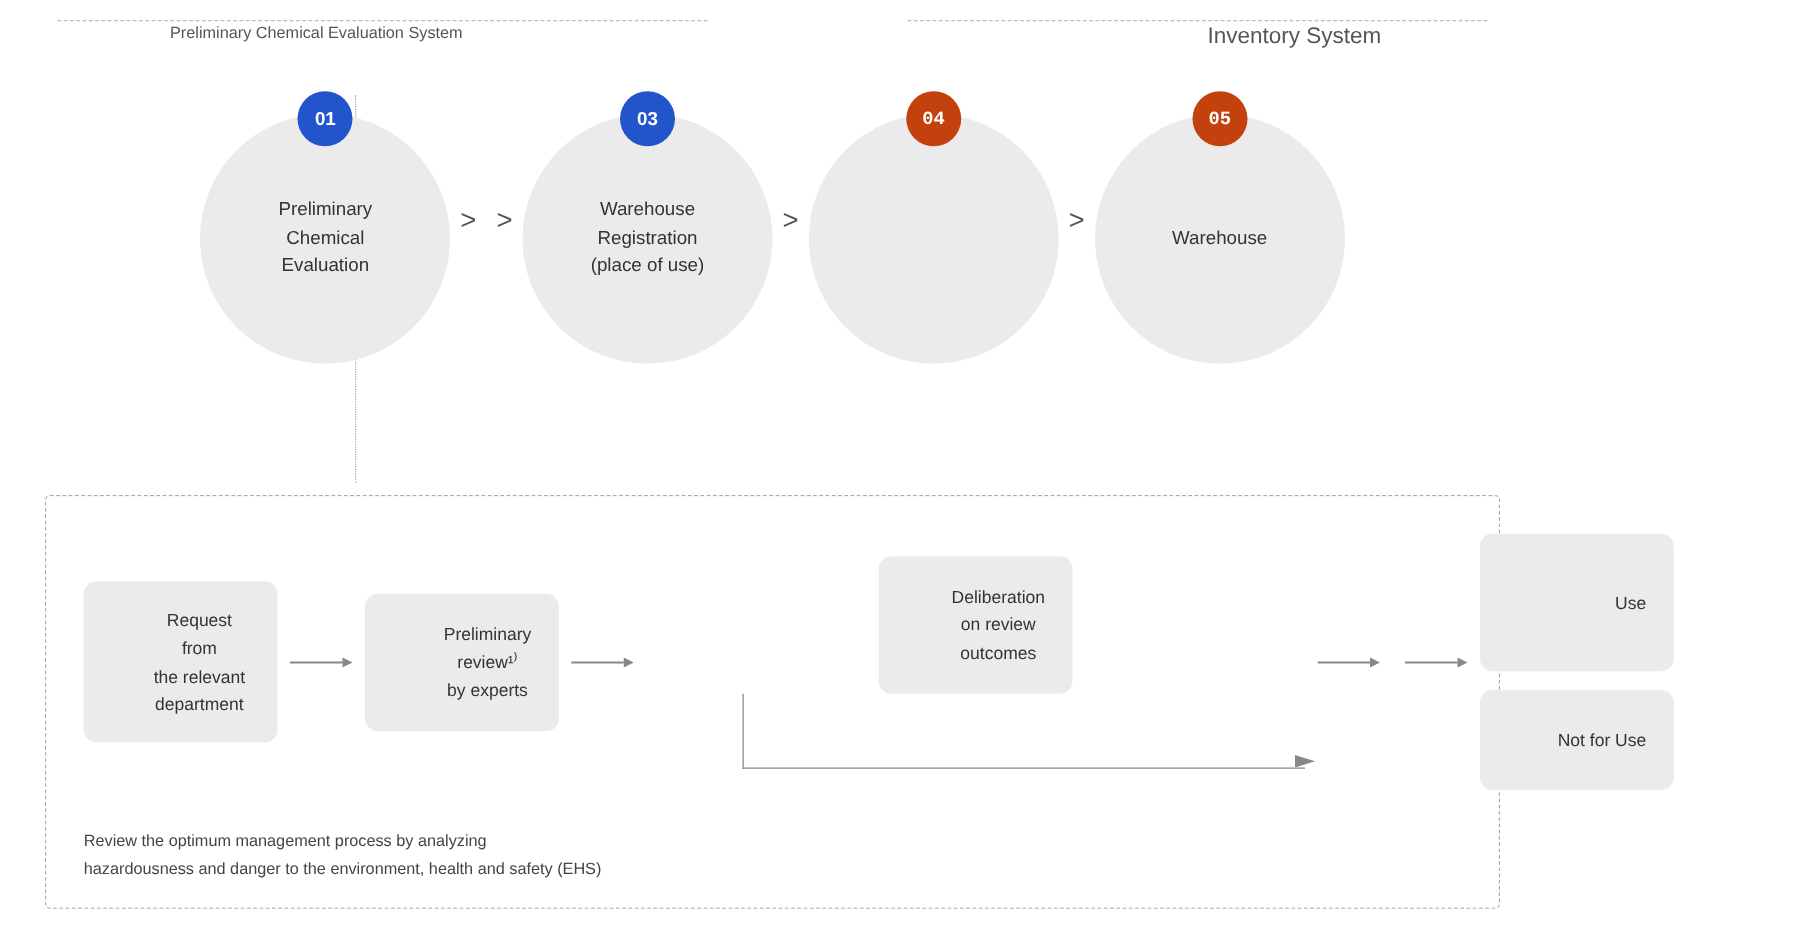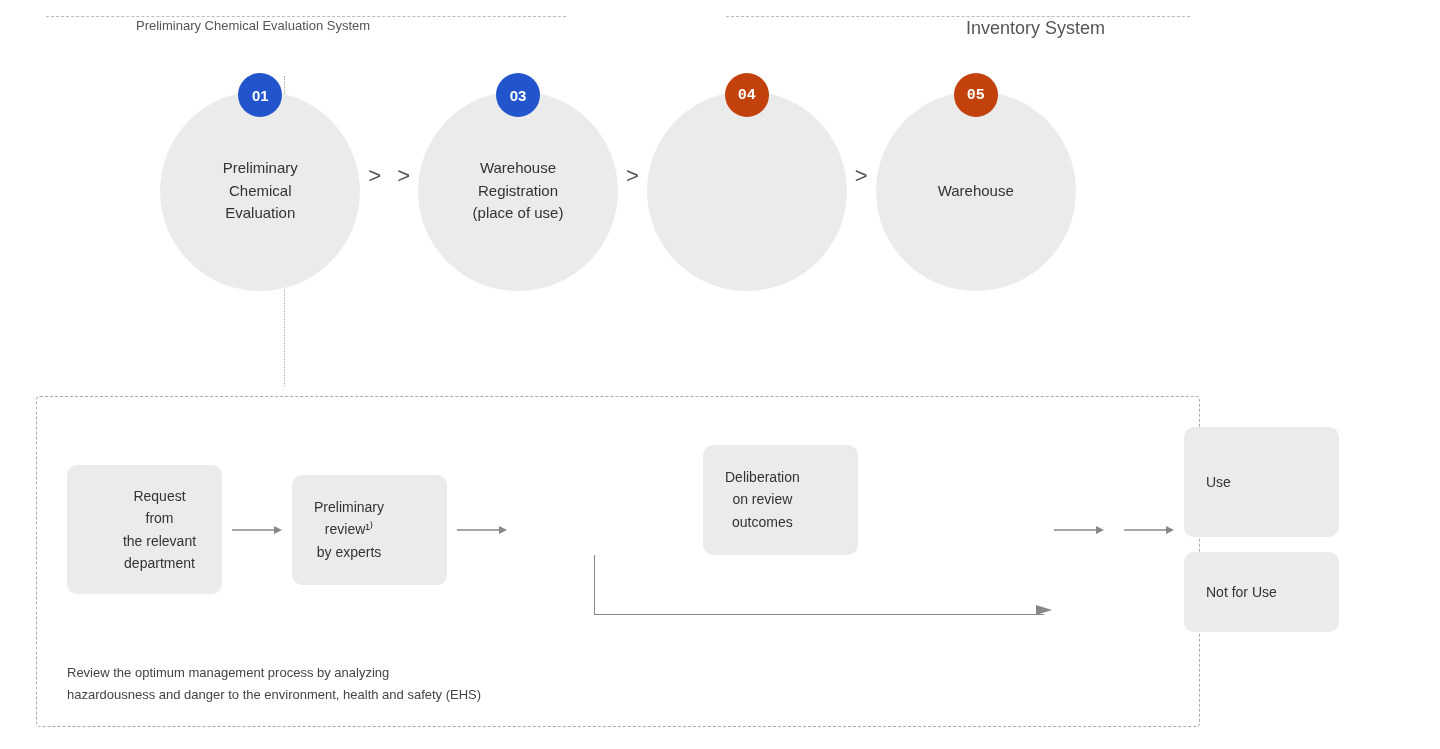--- a/index.html
+++ b/index.html
@@ -106,21 +106,21 @@
     }
 
     .flow-box {
       background: #ebebeb;
       border-radius: 10px;
       padding: 20px 22px;
       min-width: 150px;
       min-height: 100px;
       display: flex;
       align-items: center;
-      justify-content: flex-start;
+      justify-content: flex-end;
       text-align: center;
       font-size: 14px;
       color: #333;
       line-height: 1.6;
     }
 
     .flow-arrow {
       display: flex;
       align-items: center;
       margin: 0 10px;

